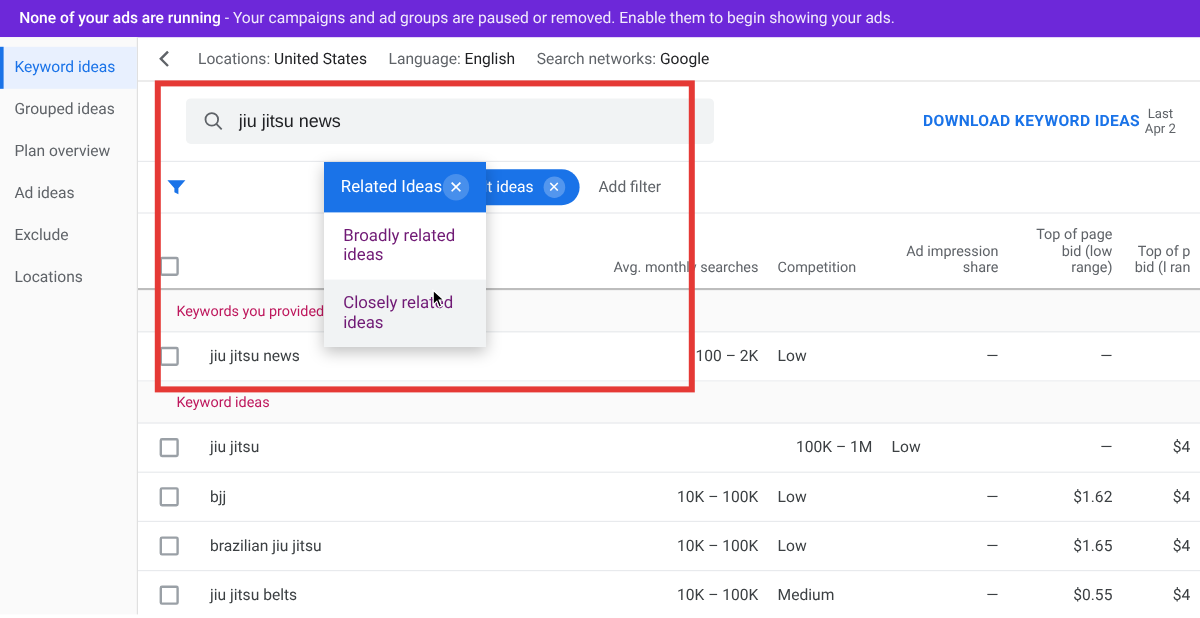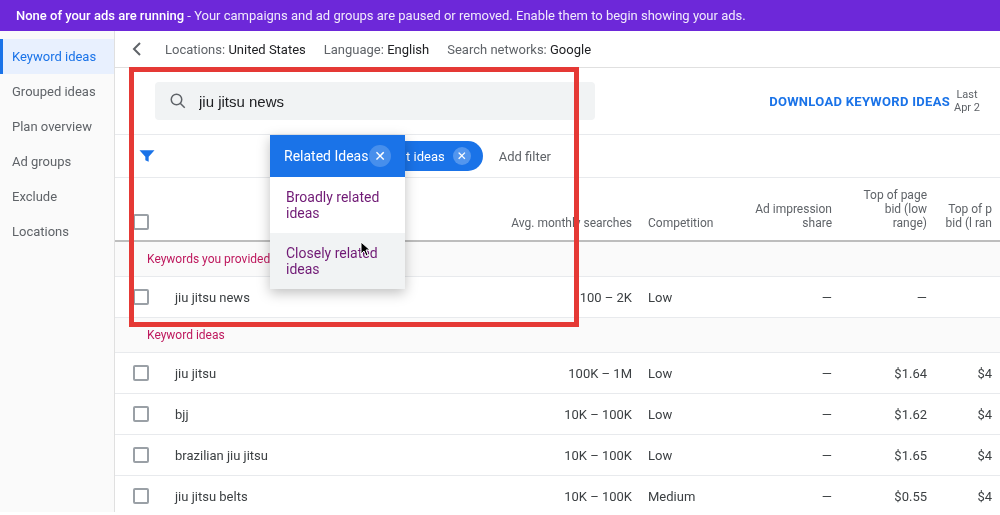--- a/index.html
+++ b/index.html
@@ -62,21 +62,21 @@
 
 <div class="alert-bar">
   <span class="bold">None of your ads are running</span><span class="rest"> - Your campaigns and ad groups are paused or removed. Enable them to begin showing your ads.</span>
 </div>
 
 <div class="container">
   <div class="sidebar">
     <div class="side-item active">Keyword ideas</div>
     <div class="side-item">Grouped ideas</div>
     <div class="side-item">Plan overview</div>
-    <div class="side-item">Ad groups</div>
+    <div class="side-item">Ad ideas</div>
     <div class="side-item">Exclude</div>
     <div class="side-item">Locations</div>
   </div>
 
   <div class="main">
     <div class="topbar">
       <div class="back">
         <svg width="10" height="14" viewBox="0 0 10 14">
             <path d="M8 1 L2 7 L8 13" stroke="#5f6368" stroke-width="2" fill="none"></path>
           </svg>
@@ -156,21 +156,20 @@
 
     <div id="ideas-rows">
         <div class="row">
     <div class="col col-cb">
             <div class="cb"></div>
           </div>
     <div class="col col-kw">jiu jitsu</div>
     <div class="col col-avg">100K – 1M</div>
     <div class="col col-comp">Low</div>
     <div class="col col-imp">—</div>
-    <div class="col col-low">$1.64</div>
     <div class="col col-high">$4</div>
         </div>
         <div class="row">
     <div class="col col-cb">
             <div class="cb"></div>
           </div>
     <div class="col col-kw">bjj</div>
     <div class="col col-avg">10K – 100K</div>
     <div class="col col-comp">Low</div>
     <div class="col col-imp">—</div>

